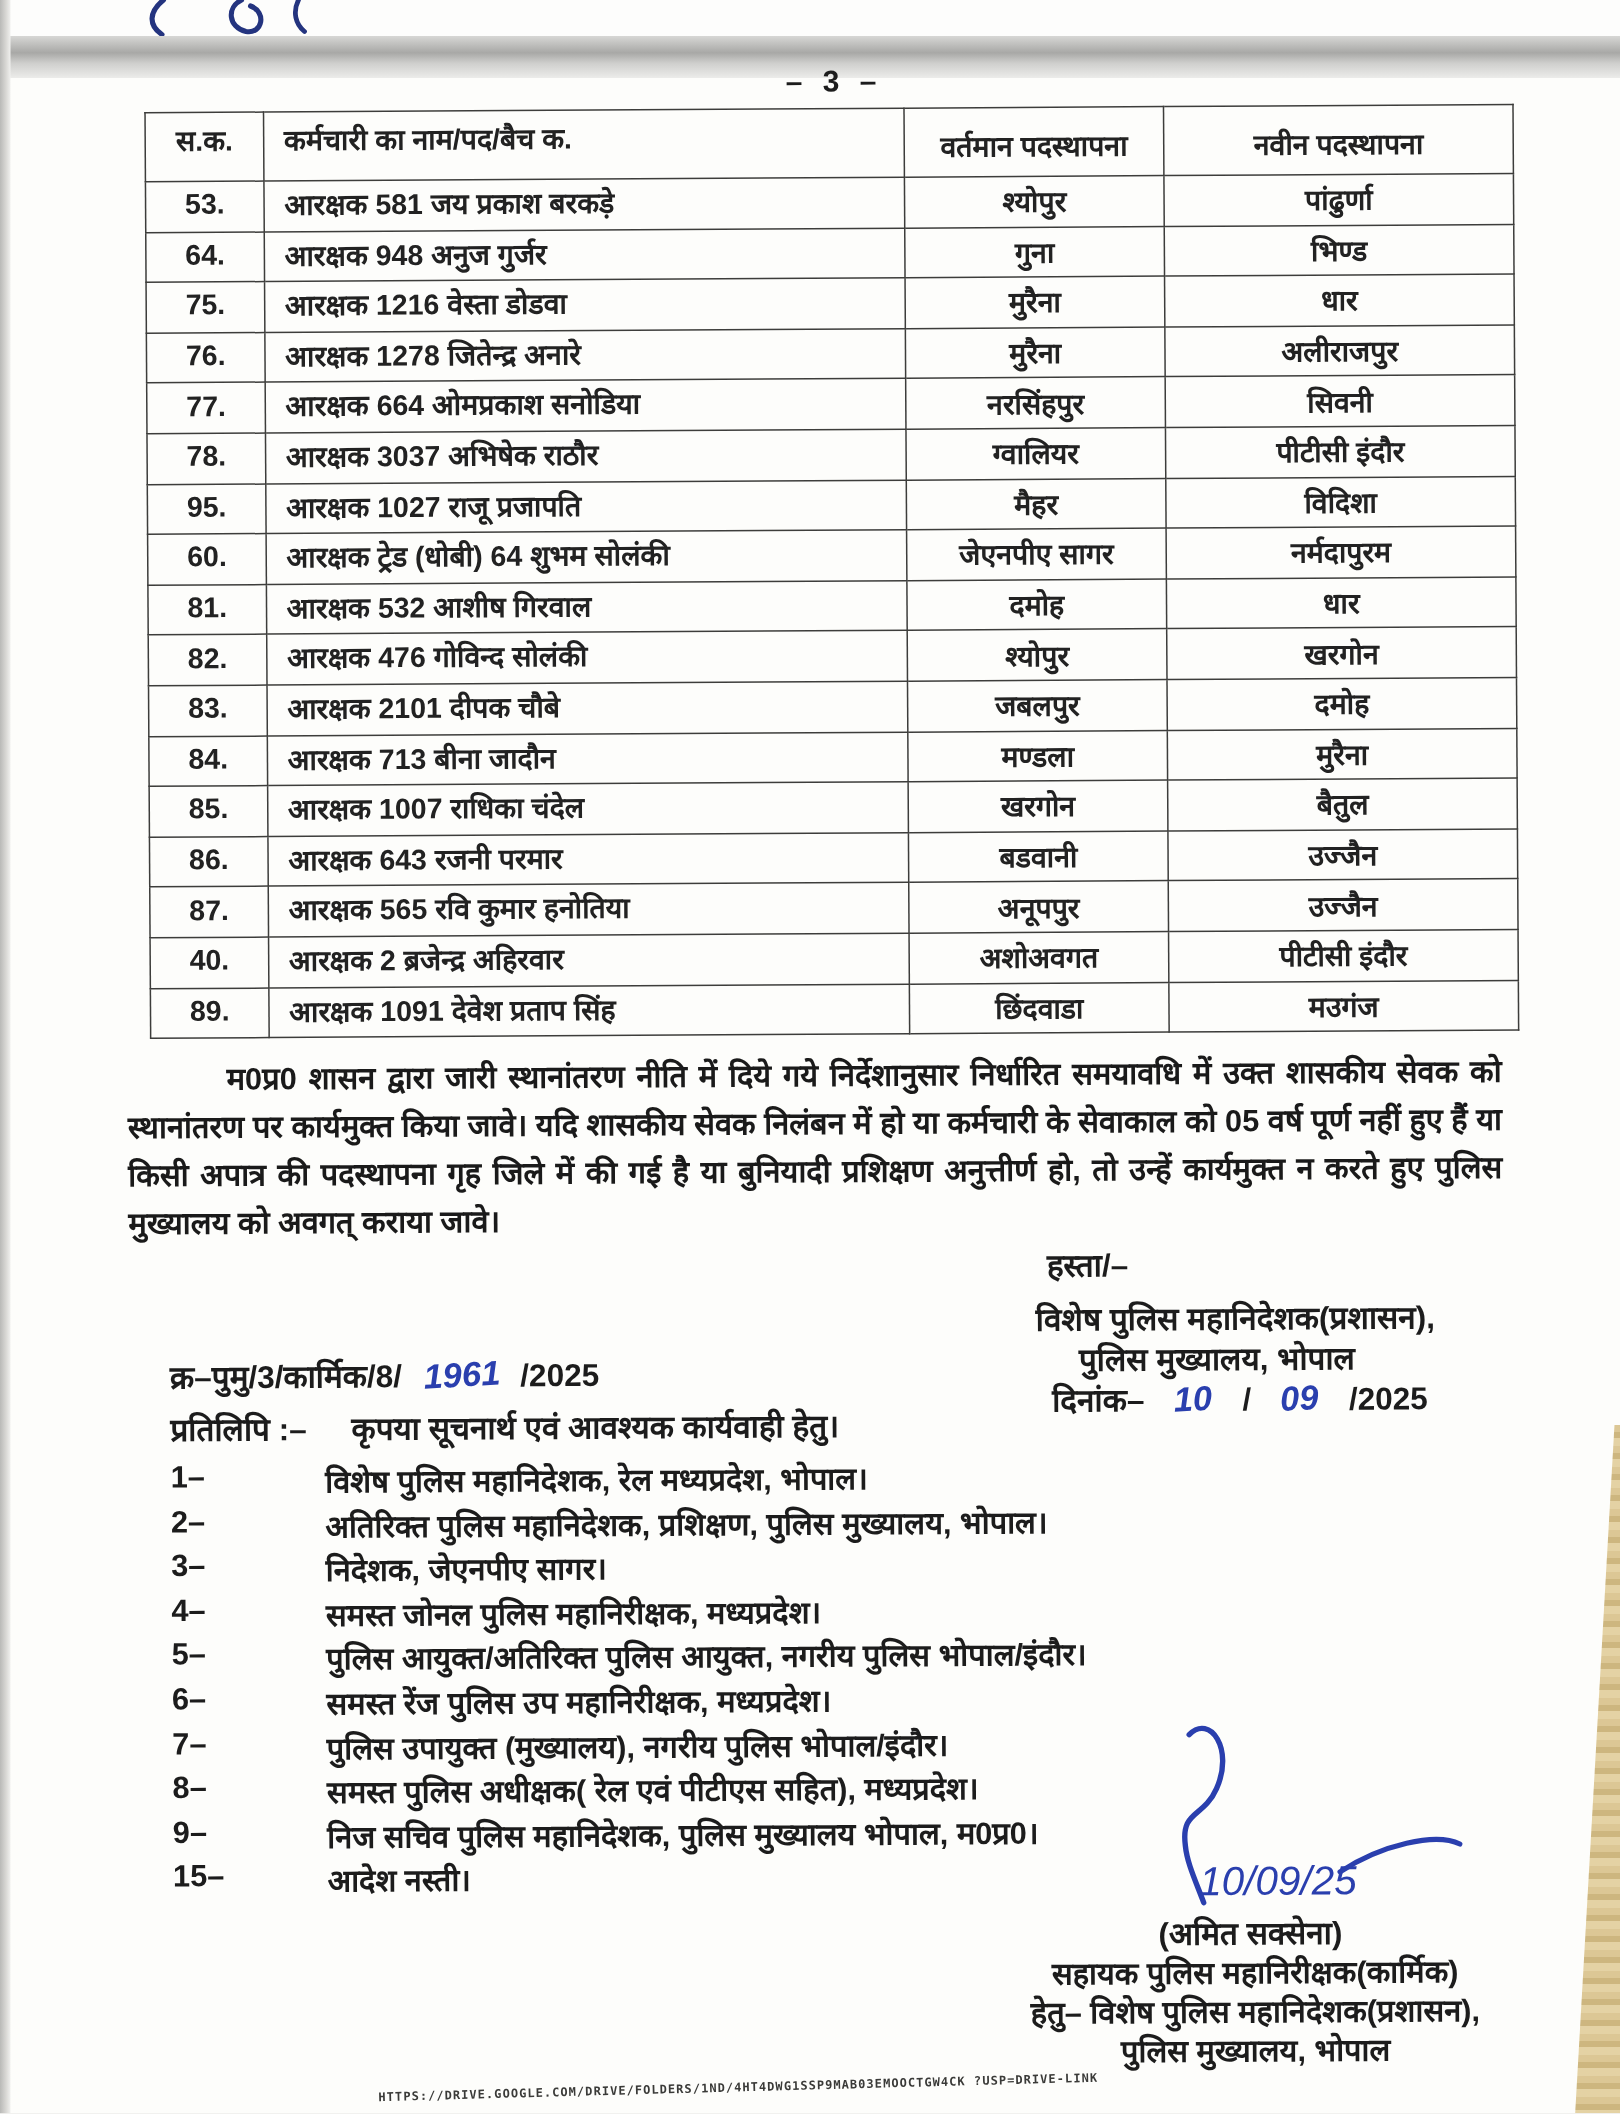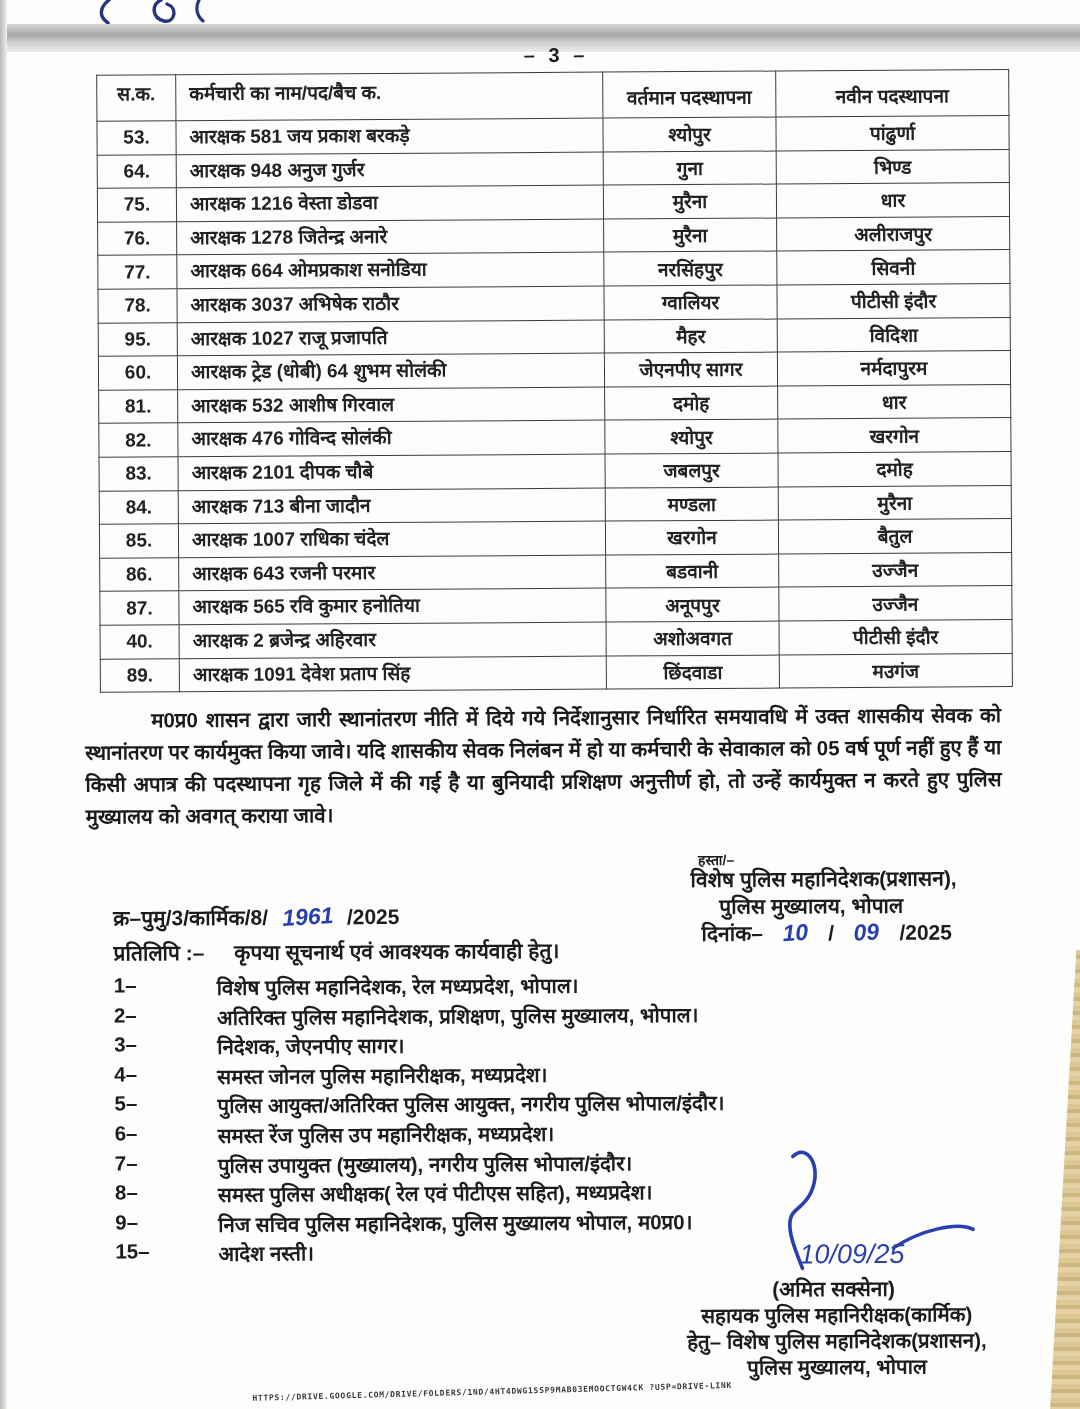--- a/index.html
+++ b/index.html
@@ -28,21 +28,21 @@
   th.c1,td.c1{width:76px;text-align:center;margin-left:36px;}
   th.c2,td.c2{width:412px;text-align:left;padding-left:13px;}
   th.c3,td.c3{width:170px;text-align:center;}
   th.c4,td.c4{width:230px;text-align:center;}
   th.c1,th.c2{vertical-align:top;padding-top:5px;}
   th.c3,th.c4{vertical-align:bottom;padding-bottom:7px;}
   td.c2{vertical-align:top;padding-top:2px;}
   
   .para{left:85px;top:702px;width:916px;font-size:20.5px;font-weight:bold;line-height:32px;
         text-align:justify;text-indent:66px;color:#1a1a1a;}
-  .hasta{left:697px;top:851px;font-size:14px;font-weight:bold;}
+  .hasta{left:697px;top:830px;font-size:21px;font-weight:bold;}
   .sigblock1{left:655px;top:866px;width:335px;text-align:center;font-size:21px;font-weight:bold;}
   .sigblock2{left:655px;top:893px;width:310px;text-align:center;font-size:21px;font-weight:bold;}
   .dateline{left:700px;top:920px;font-size:21px;font-weight:bold;}
   .hand{color:#2a3fae;font-style:italic;font-weight:bold;display:inline-block;transform:rotate(-3deg);}
   .dateline .hand{font-size:23px;margin:0 14px;}
   .refline{left:112px;top:901px;font-size:21px;font-weight:bold;}
   .refline .hand{font-size:23px;margin:0 8px;}
   .copyline{left:112px;top:936px;font-size:21px;font-weight:bold;}
   .copyline .note{margin-left:24px;}
   .copylist{left:112px;top:971px;width:760px;}

